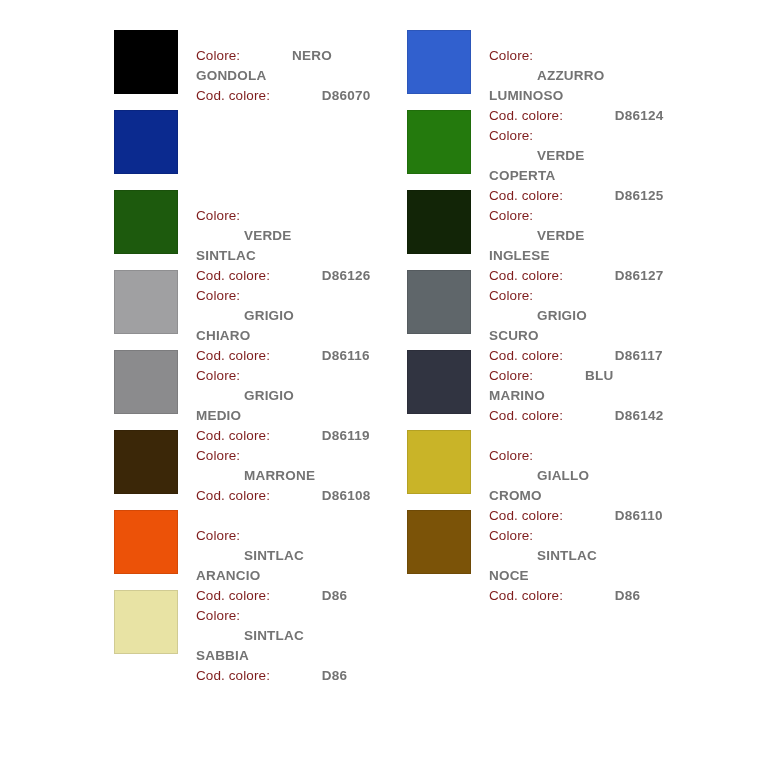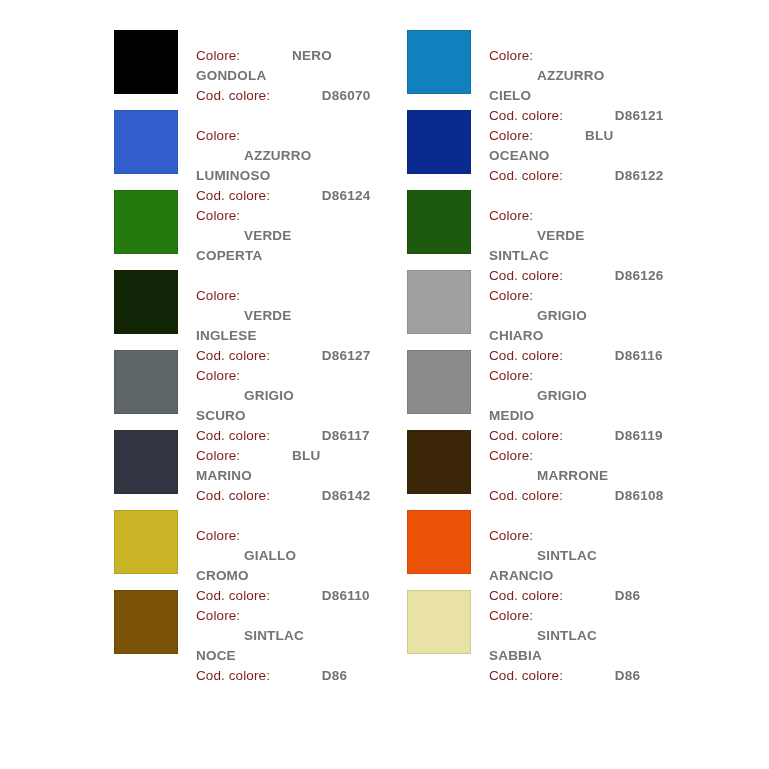--- a/index.html
+++ b/index.html
@@ -91,44 +91,34 @@
 <div id="color-chart">
   <div class="swatch-grid">
       <div class="swatch-item">
         <div class="swatch-chip" title="NERO GONDOLA" style="background: rgb(0, 0, 0);"></div>
         <div class="swatch-text">
           <div class="swatch-line swatch-name-wrap"><span class="lbl">Colore: </span><span class="val">NERO GONDOLA</span></div>
           <div class="swatch-line"><span class="lbl">Cod. colore: </span><span class="val">D86070</span></div>
         </div>
       </div>
       <div class="swatch-item">
-        <div class="swatch-chip" title="AZZURRO CIELO" style="background: rgb(17, 128, 189);"></div>
-        <div class="swatch-text">
-          <div class="swatch-line swatch-name-wrap"><span class="lbl">Colore: </span><span class="val">AZZURRO CIELO</span></div>
-          <div class="swatch-line"><span class="lbl">Cod. colore: </span><span class="val">D86121</span></div>
-        </div>
-      </div>
-      <div class="swatch-item">
         <div class="swatch-chip" title="AZZURRO LUMINOSO" style="background: rgb(49, 96, 206);"></div>
         <div class="swatch-text">
           <div class="swatch-line swatch-name-wrap"><span class="lbl">Colore: </span><span class="val">AZZURRO LUMINOSO</span></div>
           <div class="swatch-line"><span class="lbl">Cod. colore: </span><span class="val">D86124</span></div>
         </div>
       </div>
       <div class="swatch-item">
         <div class="swatch-chip" title="BLU OCEANO" style="background: rgb(11, 42, 143);"></div>
-        <div class="swatch-text">
-          <div class="swatch-line swatch-name-wrap"><span class="lbl">Colore: </span><span class="val">BLU OCEANO</span></div>
-          <div class="swatch-line"><span class="lbl">Cod. colore: </span><span class="val">D86122</span></div>
-        </div>
       </div>
       <div class="swatch-item">
         <div class="swatch-chip" title="VERDE COPERTA" style="background: rgb(36, 122, 13);"></div>
         <div class="swatch-text">
           <div class="swatch-line swatch-name-wrap"><span class="lbl">Colore: </span><span class="val">VERDE COPERTA</span></div>
+          <div class="swatch-line"><span class="lbl">Cod. colore: </span><span class="val">D86125</span></div>
         </div>
       </div>
       <div class="swatch-item">
         <div class="swatch-chip" title="VERDE SMERALDO" style="background: rgb(29, 90, 13);"></div>
         <div class="swatch-text">
           <div class="swatch-line swatch-name-wrap"><span class="lbl">Colore: </span><span class="val">VERDE SINTLAC</span></div>
           <div class="swatch-line"><span class="lbl">Cod. colore: </span><span class="val">D86126</span></div>
         </div>
       </div>
       <div class="swatch-item">

